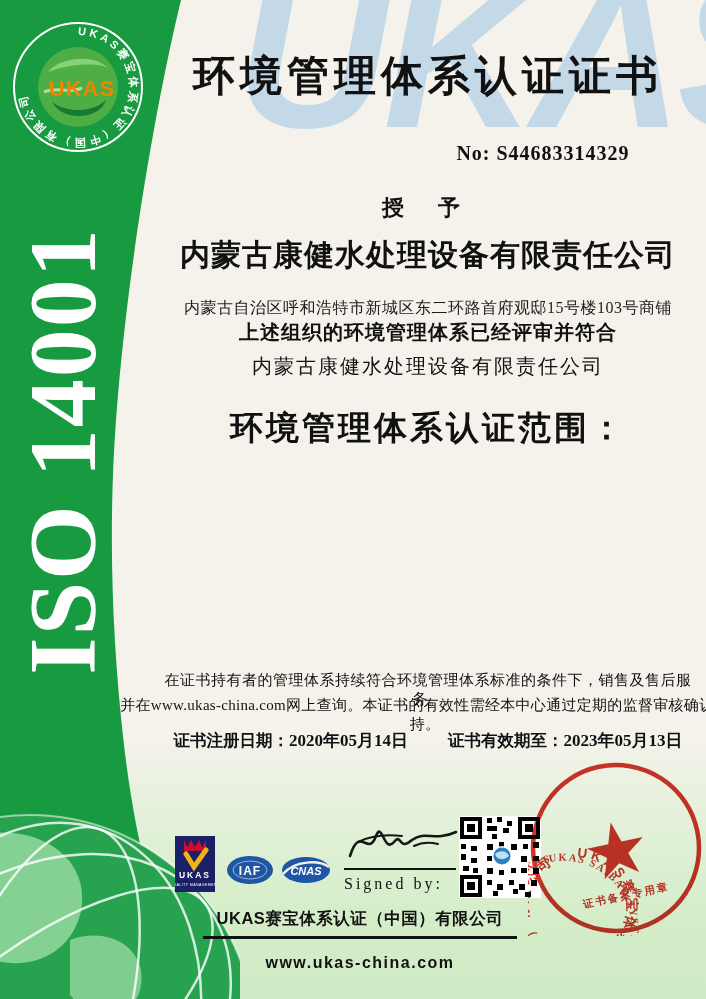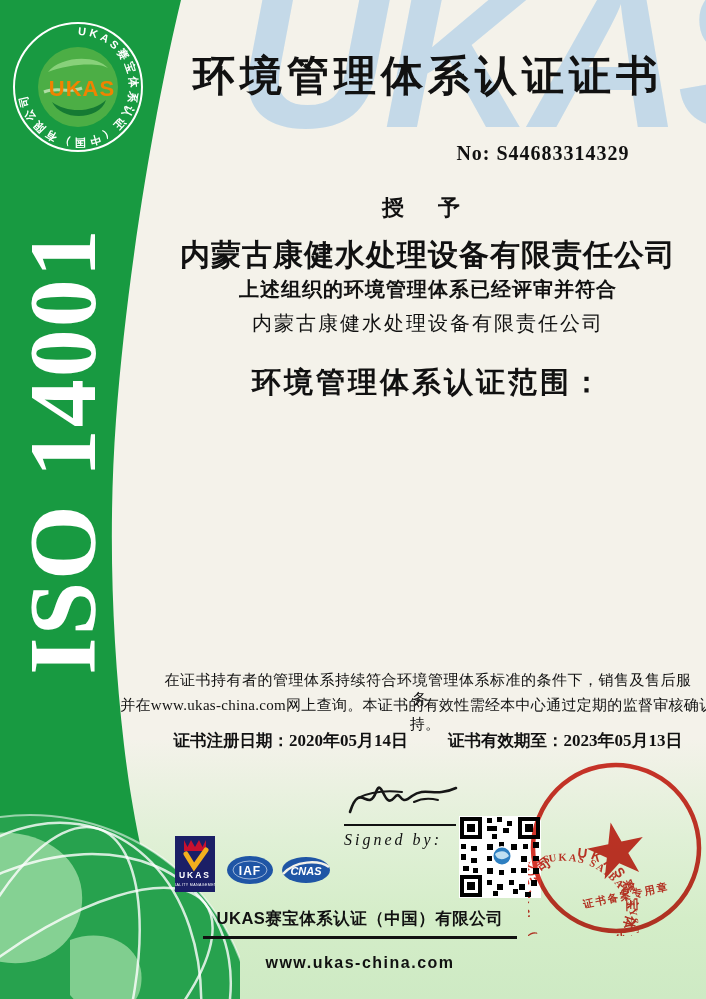--- a/index.html
+++ b/index.html
@@ -37,38 +37,38 @@
   }
   .cert-no { margin-top:38px; padding-left:230px; font-size:20px; font-weight:bold; letter-spacing:1px; }
   .awarded { margin-top:28px; font-size:22px; font-weight:bold; letter-spacing:14px;
     font-family:"Liberation Sans","DejaVu Sans",sans-serif; }
   .company { margin-top:12px; font-size:30px; font-weight:bold; letter-spacing:1px; white-space:nowrap; }
   .address { margin-top:22px; font-size:16px; font-weight:500; color:#1c1c1c; letter-spacing:.5px; }
   .conf1 { font-size:20px; font-weight:bold; letter-spacing:1px;
     font-family:"Liberation Sans","DejaVu Sans",sans-serif; }
   .standard { margin-top:9px; font-size:25px; letter-spacing:1px; }
   .conf2 { margin-top:7px; font-size:20px; letter-spacing:2px; }
-  .scope-heading { margin-top:26px; font-size:29px; font-weight:bold; letter-spacing:3px; }
+  .scope-heading { margin-top:26px; font-size:33px; font-weight:bold; letter-spacing:3px; }
   .scope-block {
     position:absolute; left:-37px; top:505px; width:584px;
     border-top:4px solid #101010; padding-top:9px;
     font-family:"Liberation Sans","DejaVu Sans",sans-serif;
     font-size:21px; font-weight:bold; line-height:28.5px; text-align:justify; letter-spacing:.5px;
   }
   .note1 { position:absolute; left:0; top:671px; width:556px; font-size:15px; letter-spacing:.5px; }
   .note2 { position:absolute; left:-45px; top:696px; width:640px; font-size:15px; letter-spacing:.3px; }
   .dates { position:absolute; left:0; top:729px; width:556px; display:flex; justify-content:center; gap:40px; white-space:nowrap; }
   .date-label { font-family:"Liberation Sans","DejaVu Sans",sans-serif; font-weight:bold; font-size:16.5px; }
   .date-value { font-size:17px; font-weight:bold; }
   
   .badge { position:absolute; z-index:6; }
   #ukas-badge { left:175px; top:836px; }
   #iaf-badge  { left:226px; top:855px; }
   #cnas-badge { left:281px; top:856px; }
-  .sig-block { position:absolute; left:344px; top:768px; z-index:6; width:116px;font-style:italic; }
+  .sig-block { position:absolute; left:344px; top:812px; z-index:6; width:116px; }
   .sig-line { border-bottom:2.5px solid #111; width:112px; }
   .signed-by { margin-top:5px; font-size:16px; letter-spacing:3px; font-weight:500; white-space:nowrap; }
   #qr { position:absolute; left:459px; top:816px; z-index:6; }
   #seal { position:absolute; left:528px; top:760px; z-index:8; mix-blend-mode:multiply; opacity:.92; }
   
   .footer { position:absolute; left:150px; top:908px; width:420px; z-index:7; text-align:center;
     font-family:"Liberation Sans","DejaVu Sans",sans-serif; }
   .footer-company { display:inline-block; font-size:16.5px; font-weight:bold; letter-spacing:.5px;
     border-bottom:3px solid #111; padding:0 14px 6px 14px; }
   .footer-url { margin-top:15px; font-size:16px; font-weight:bold; letter-spacing:1.5px; }
@@ -121,20 +121,21 @@
   </svg>
 
   <div class="content">
     <div class="title">环境管理体系认证证书</div>
     <div class="cert-no">
       <span>No:</span>
       <span>S44683314329</span>
     </div>
     <div class="awarded">授 予</div>
     <div class="company">内蒙古康健水处理设备有限责任公司</div>
+    <div class="address">内蒙古自治区呼和浩特市新城区东二环路首府观邸15号楼103号商铺</div>
     <div class="conf1">上述组织的环境管理体系已经评审并符合</div>
     <div class="conf2">内蒙古康健水处理设备有限责任公司</div>
     <div class="scope-heading">环境管理体系认证范围：</div>
     <div class="note1">在证书持有者的管理体系持续符合环境管理体系标准的条件下，销售及售后服务。</div>
     <div class="note2">并在www.ukas-china.com网上查询。本证书的有效性需经本中心通过定期的监督审核确认保持。</div>
     <div class="dates">
       <div>
         <span class="date-label">证书注册日期：</span><span class="date-value">2020年05月14日</span>
       </div>
       <div>

